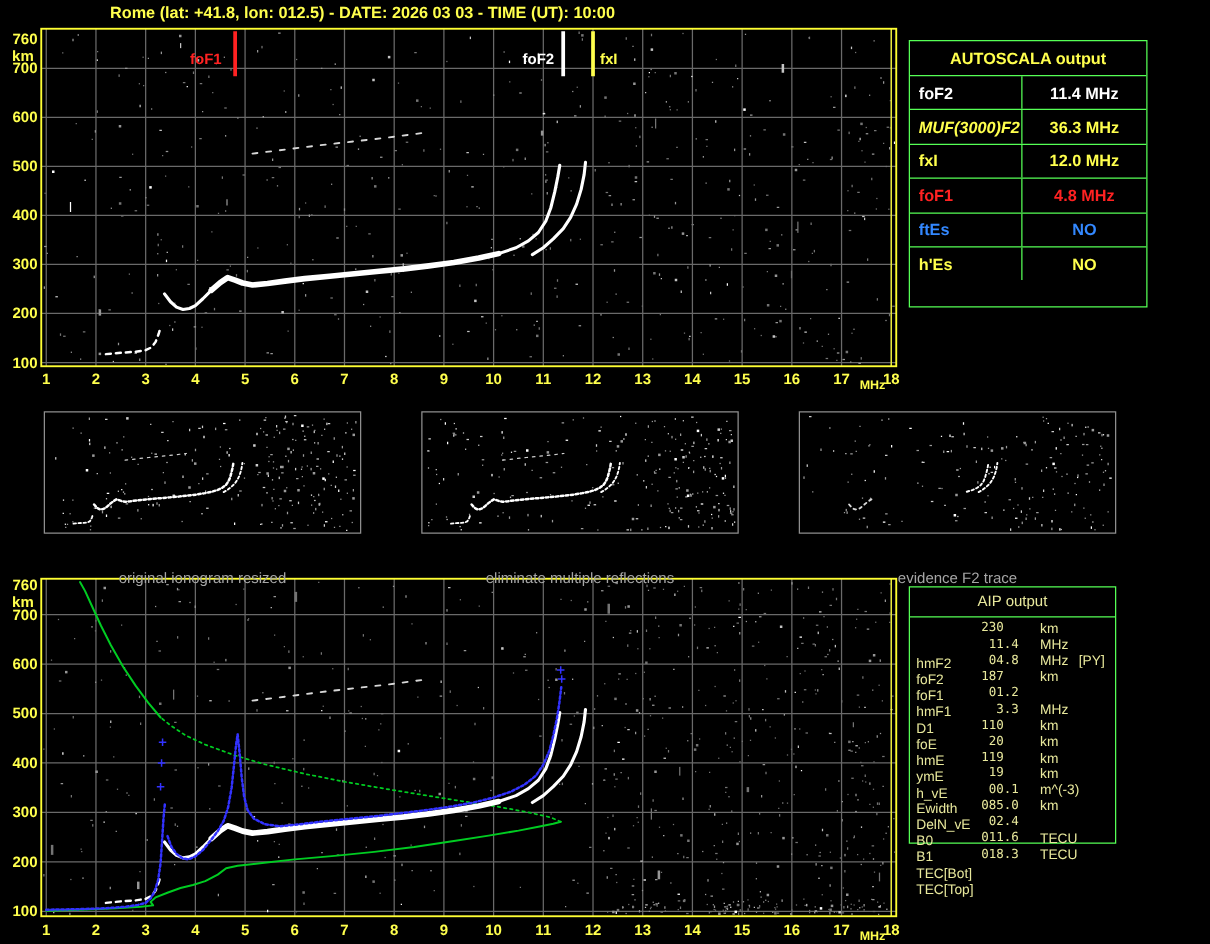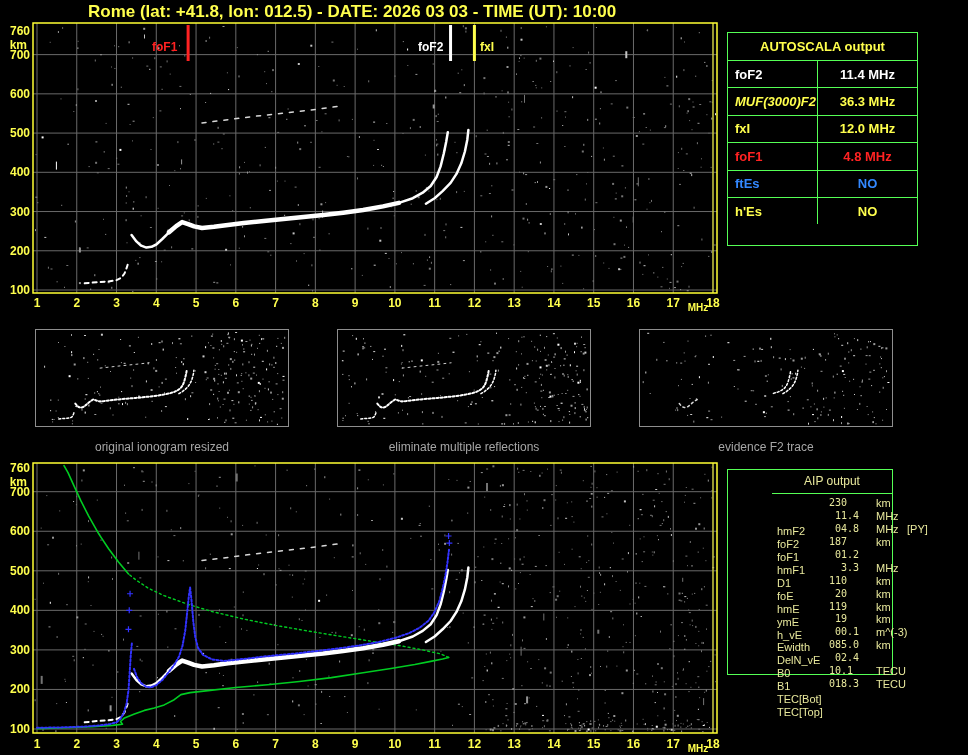--- a/index.html
+++ b/index.html
@@ -1,31 +1,31 @@
 <!DOCTYPE html>
 <html><head>
 <meta charset="utf-8">
 <style>
   html,body{margin:0;padding:0;background:#000;}
   body{width:968px;height:755px;position:relative;overflow:hidden;
        font-family:"Liberation Sans",sans-serif;}
   .abs{position:absolute;}
-  #title{left:88px;top:2px;color:#ffff4d;font-weight:bold;font-size:17px;white-space:pre;}
+  #title{left:88px;top:2px;color:#ffff4d;font-weight:bold;font-size:13px;white-space:pre;}
   #plots{left:0;top:0;pointer-events:none;}
   .thumb{border:1px solid #8e8e8e;background:#000;box-sizing:border-box;width:254px;height:98px;top:329px;}
-  .caption{color:#a6a6a6;font-size:12px;text-align:center;width:254px;top:440px;}
+  .caption{color:#a6a6a6;font-size:12px;text-align:center;width:254px;top:455px;}
   
   #autoscala{left:727px;top:32px;width:191px;height:214px;border:1px solid #55ff55;box-sizing:border-box;}
   .as-header{height:27px;display:flex;align-items:center;justify-content:center;
              font-weight:bold;font-size:13px;}
   .as-row{display:flex;height:26.4px;border-top:1px solid #55ff55;font-weight:bold;font-size:13px;}
   .as-label{width:82px;border-right:1px solid #55ff55;display:flex;align-items:center;padding-left:7px;}
   .as-value{flex:1;display:flex;align-items:center;justify-content:center;white-space:pre;}
   
-  #aip{left:727px;top:469px;width:166px;height:206px;border:1px solid #55ff55;box-sizing:border-box;padding-left:44px;}
+  #aip{left:727px;top:469px;width:166px;height:206px;border:1px solid #55ff55;box-sizing:border-box;}
   .aip-header{height:23px;border-bottom:1px solid #55ff55;color:#e8e89c;font-size:12px;
               text-align:center;line-height:23px;}
   .aip-rows{padding-top:3px;}
   .aip-row{position:relative;height:12.95px;color:#e8e89c;font-size:11px;}
   .aip-row span{position:absolute;top:0;white-space:pre;}
   .aip-l{left:5px;margin-top:28px;}
   .aip-v{left:57px;font-family:"DejaVu Sans Mono",monospace;font-size:10px;top:1px;}
   .aip-u{left:104px;}
   .aip-x{left:135px;}
 </style>
@@ -2272,21 +2272,21 @@
           <span class="aip-x"></span>
         </div>
         <div class="aip-row">
           <span class="aip-l">B1</span>
           <span class="aip-v"> 02.4</span>
           <span class="aip-u"></span>
           <span class="aip-x"></span>
         </div>
         <div class="aip-row">
           <span class="aip-l">TEC[Bot]</span>
-          <span class="aip-v">10.1</span>
+          <span class="aip-v">011.6</span>
           <span class="aip-u">TECU</span>
           <span class="aip-x"></span>
         </div>
         <div class="aip-row">
           <span class="aip-l">TEC[Top]</span>
           <span class="aip-v">018.3</span>
           <span class="aip-u">TECU</span>
           <span class="aip-x"></span>
         </div>
       </div>

